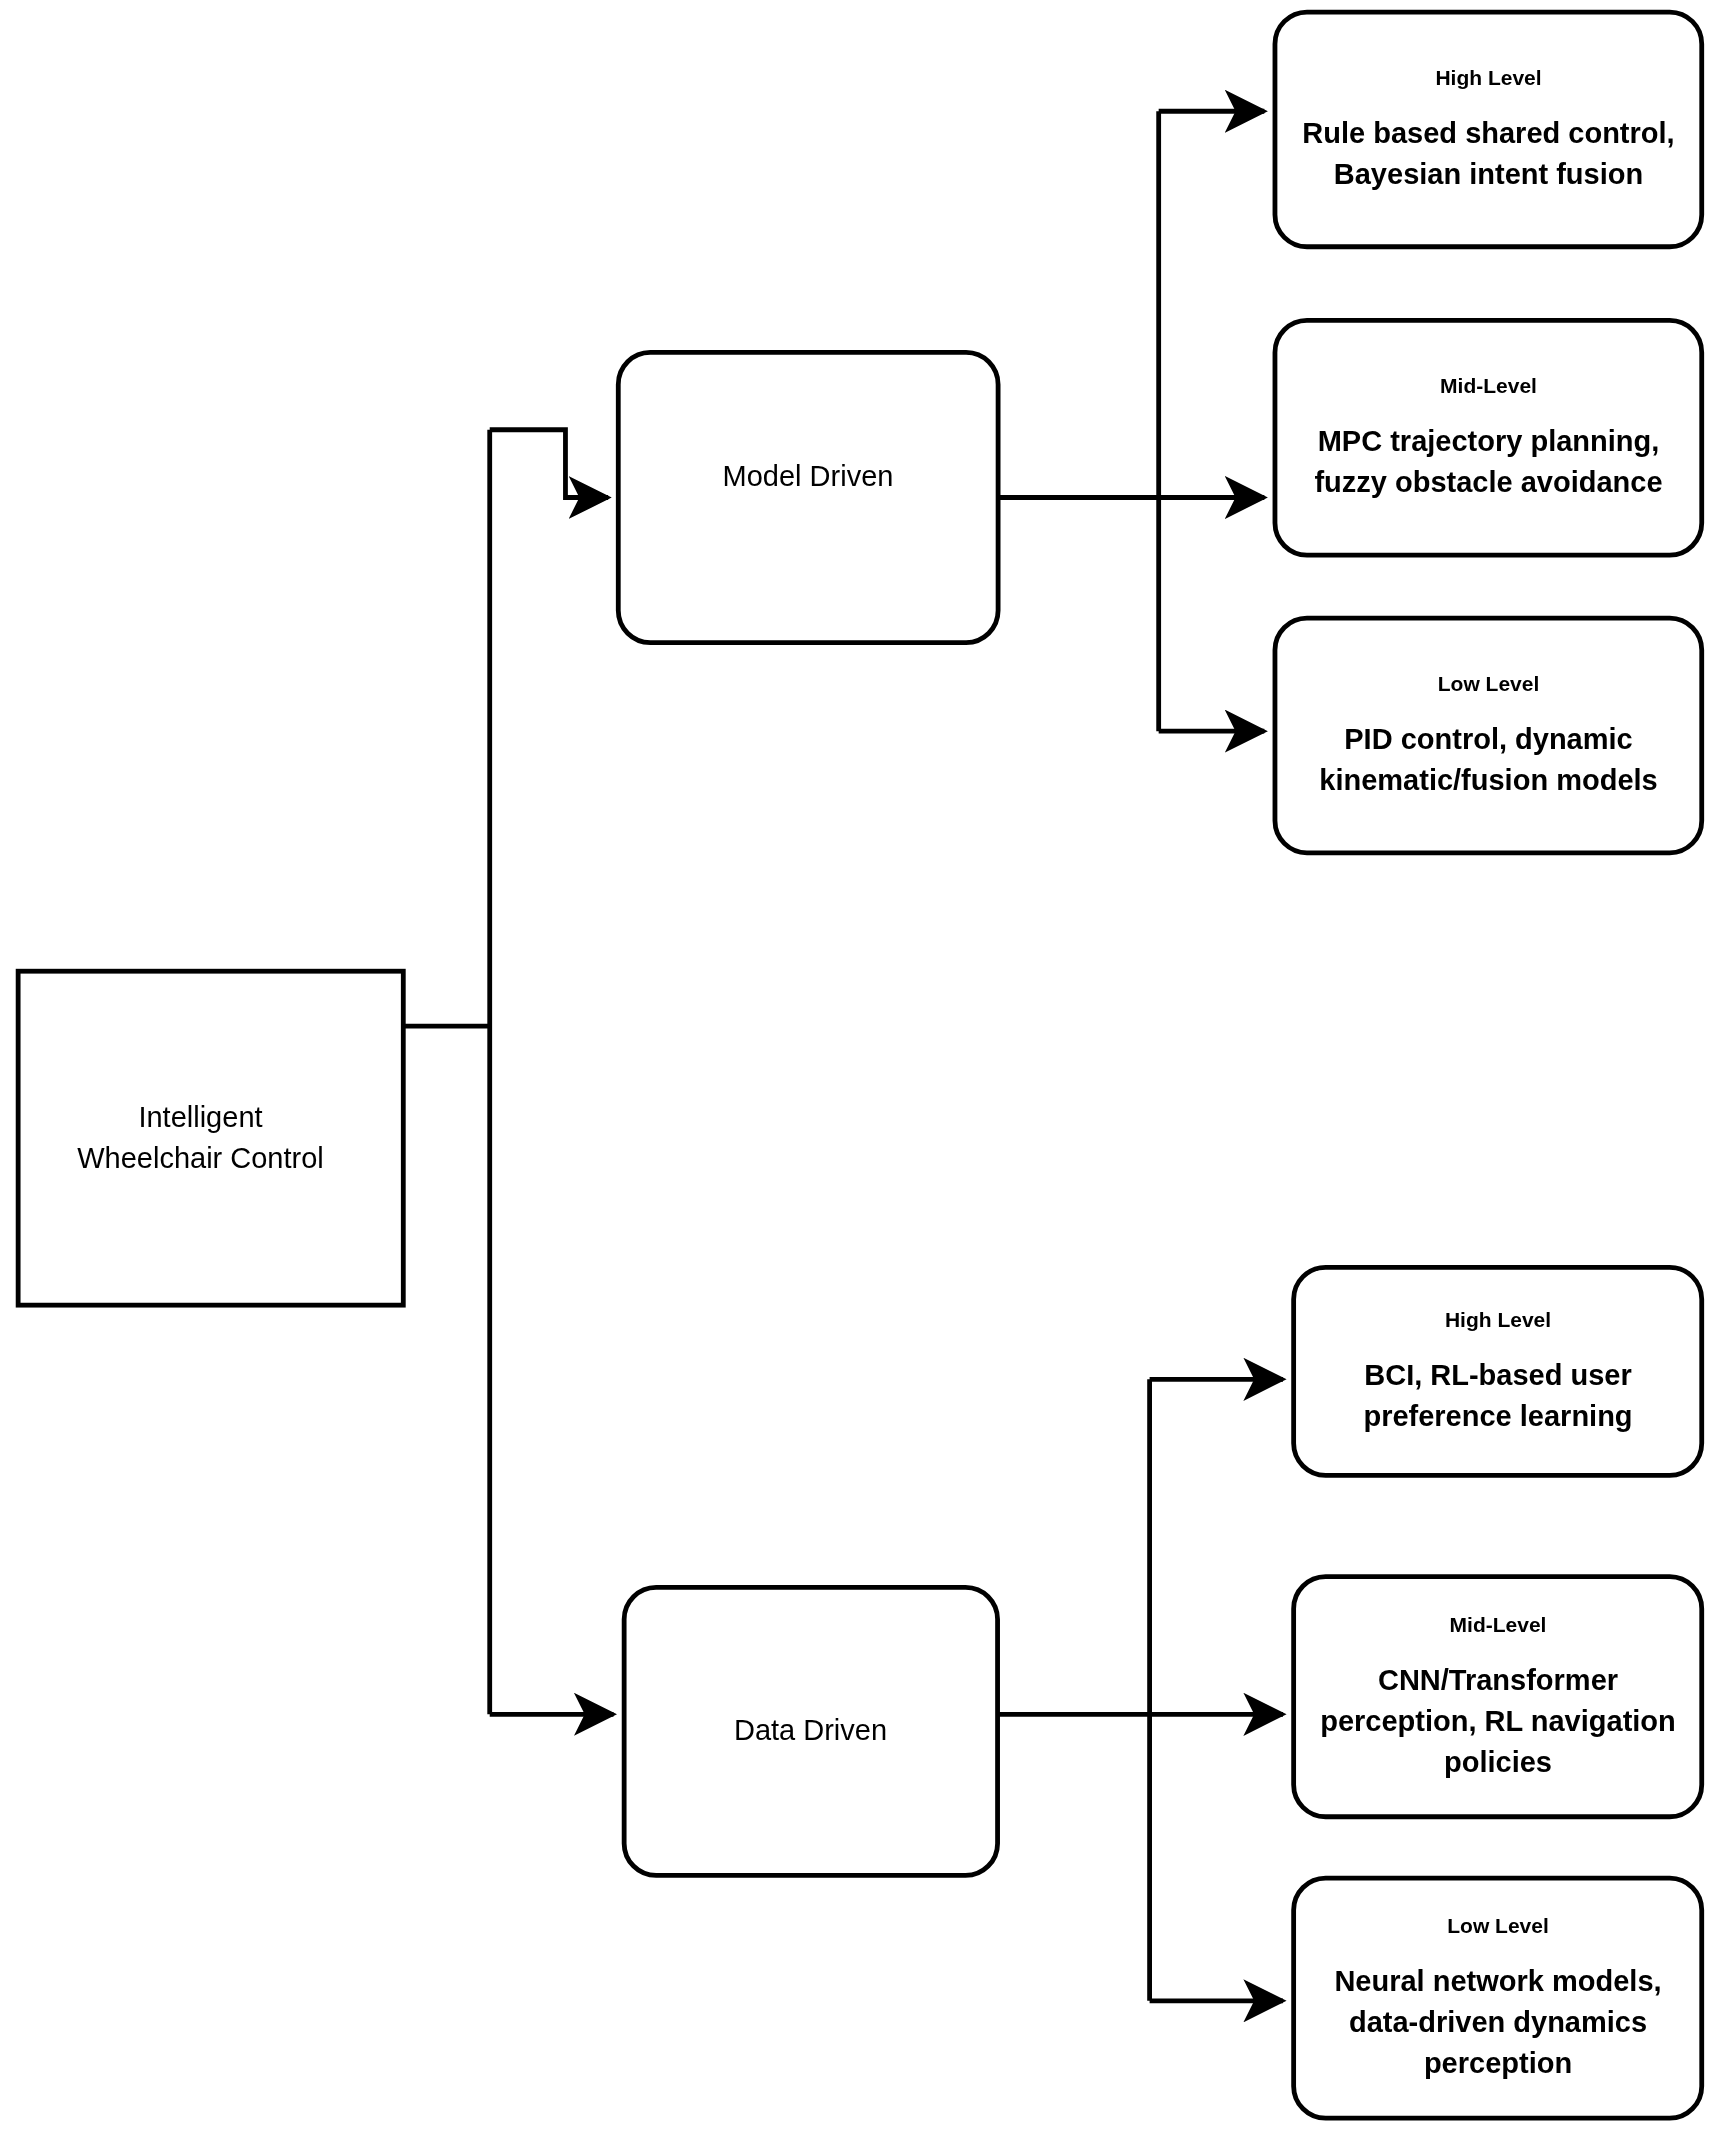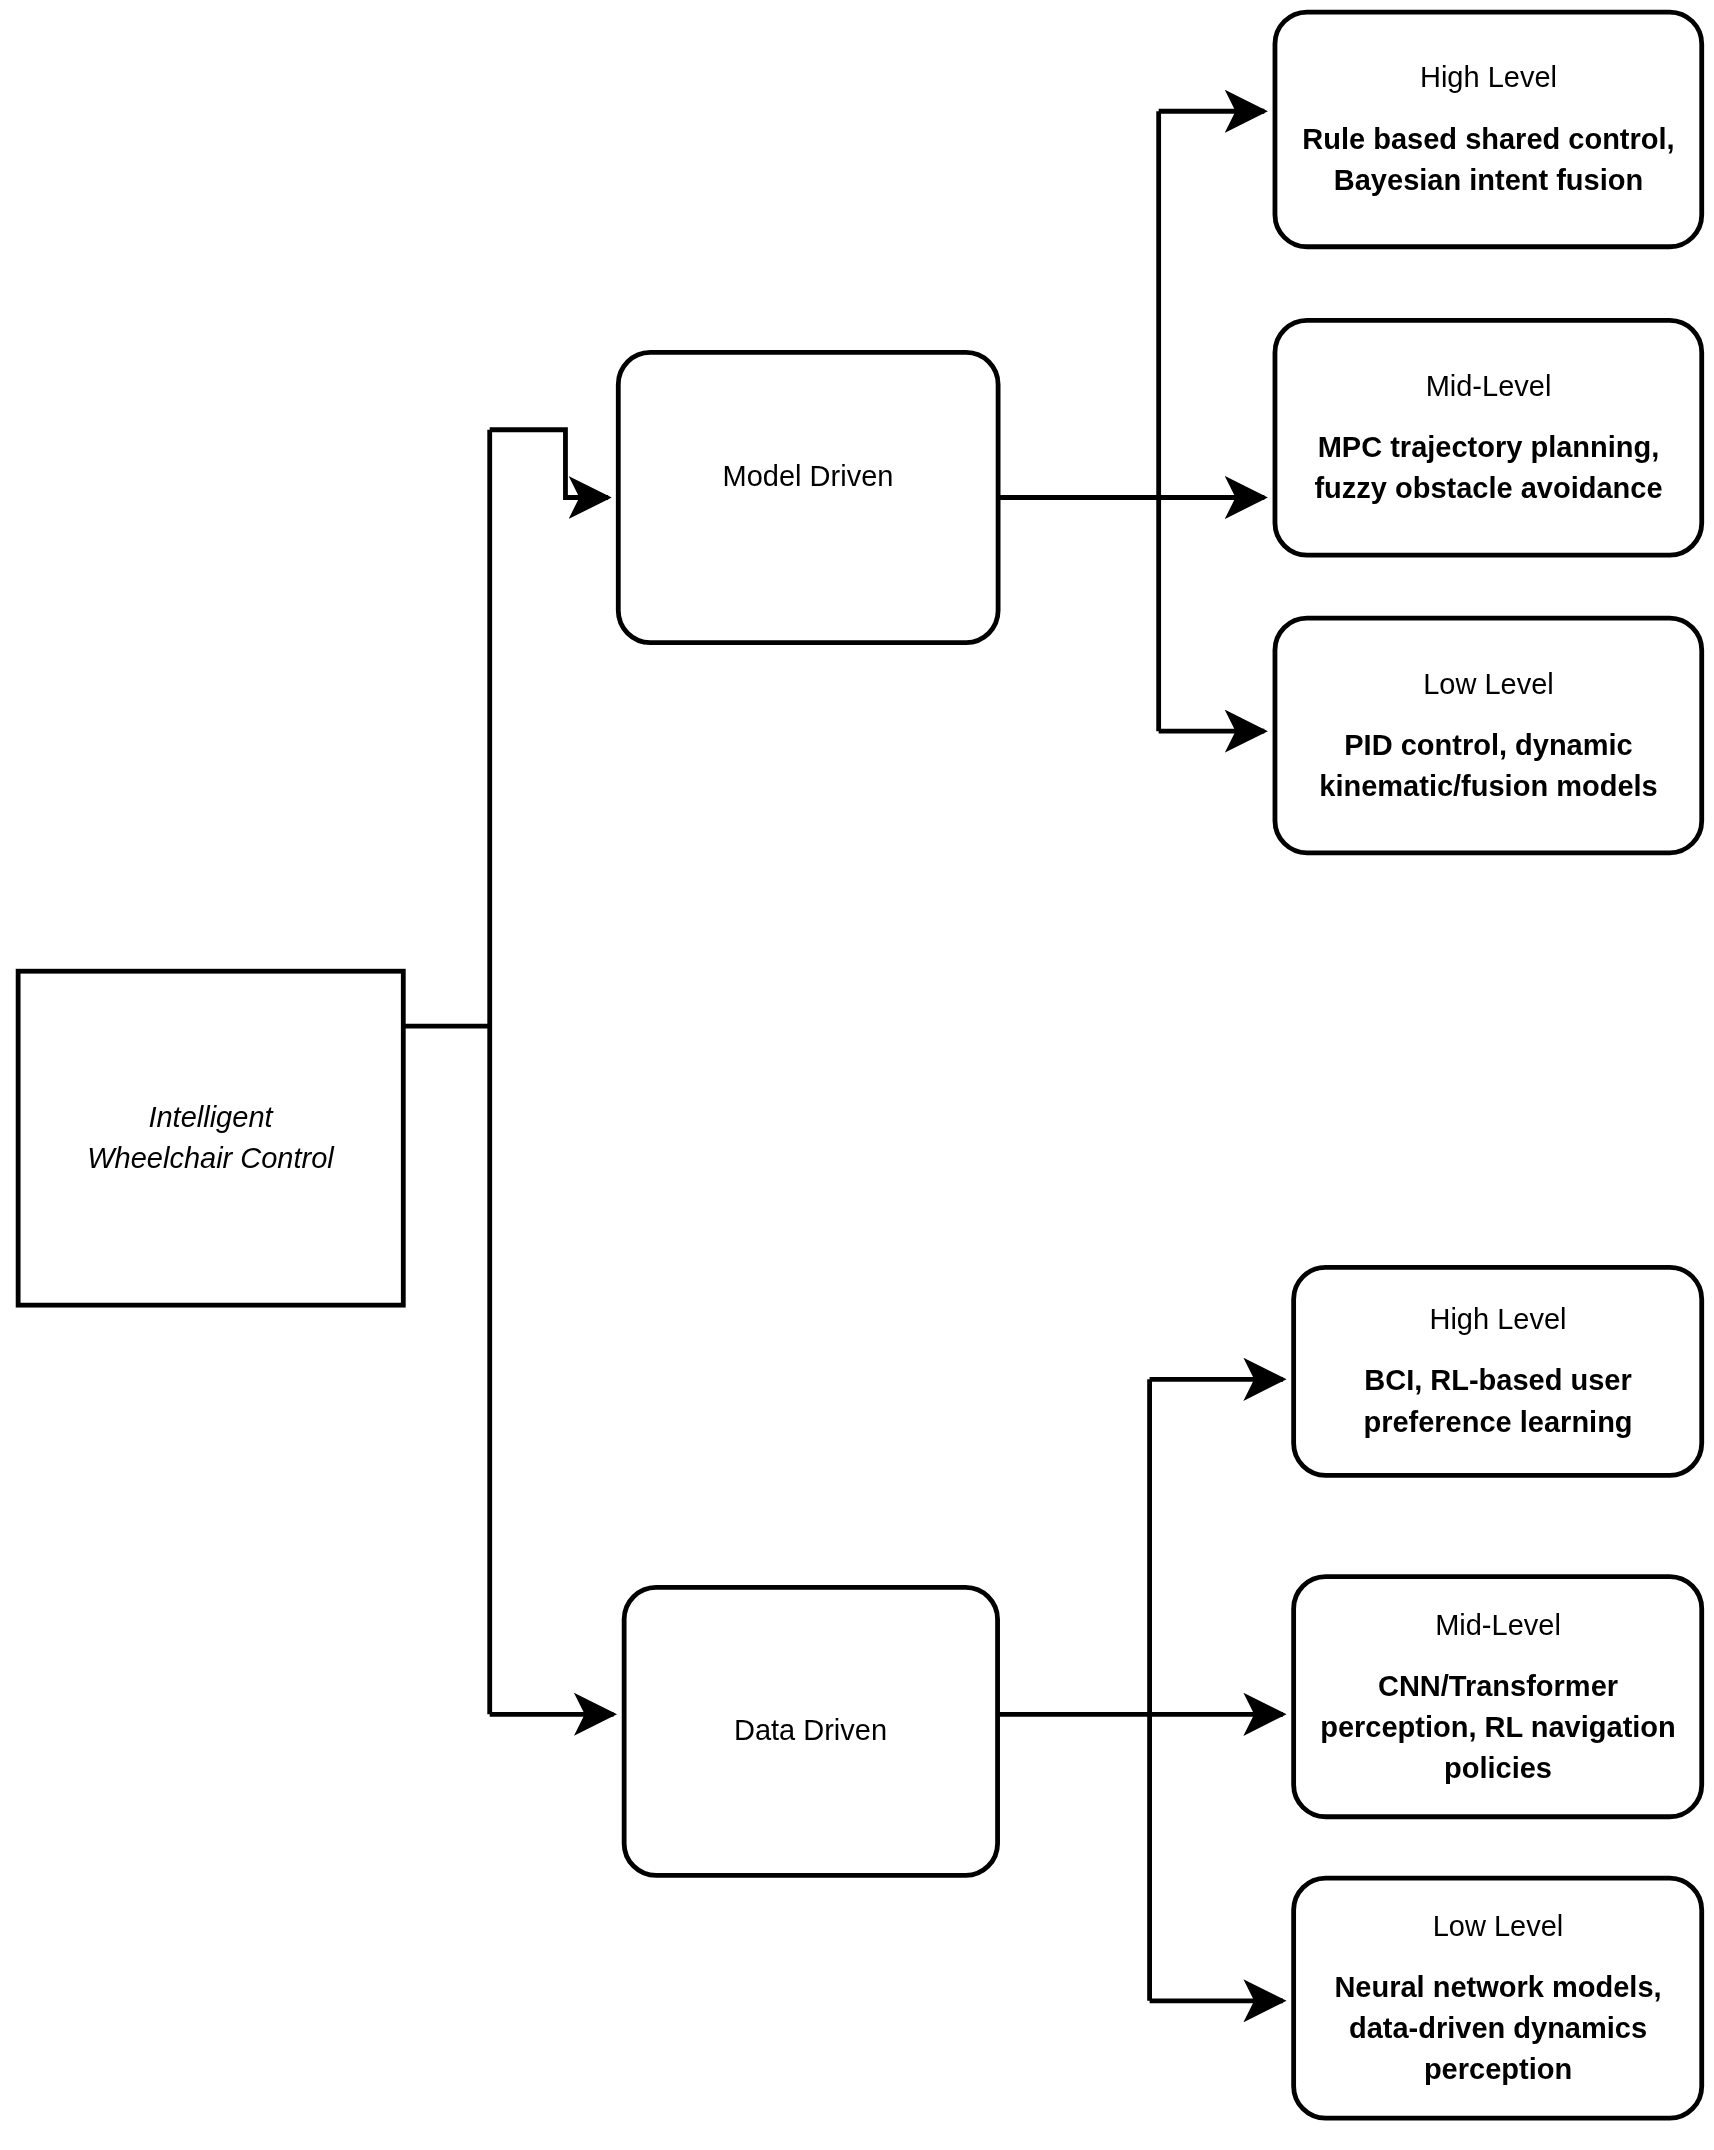--- a/index.html
+++ b/index.html
@@ -6,21 +6,21 @@
   body{font-family:"Liberation Sans", sans-serif;}
   #page{position:relative;width:1714px;height:2151px;background:#fff;overflow:hidden;}
   svg#diagram{position:absolute;left:0;top:0;width:1714px;height:2151px;}
   .node-box{fill:#ffffff;stroke:#000000;}
   .root-box{stroke-width:9;}
   .round-box{stroke-width:9;}
   .conn{stroke:#000000;fill:none;stroke-width:9;}
   .arrowhead{fill:#000000;stroke:none;}
   .label{position:absolute;display:flex;flex-direction:column;align-items:center;justify-content:center;
          text-align:center;color:#000;line-height:1.42;}
-  .title-line{font-weight:normal;font-size:29px;}
+  .title-line{font-weight:bold;font-size:21px;}
   .body-line{font-weight:bold;font-size:29px;}
   .plain-line{font-weight:normal;font-size:29px;}
   .gap{height:20px;}
 </style>
 </head>
 <body>
 
 <div id="page">
 
   <svg id="diagram" viewBox="0 0 3213 4031">
@@ -57,21 +57,21 @@
     <path class="conn" d="M 2155 2585 L 2155 3750"></path>
     <path class="conn" d="M 2155 2585 L 2405 2585" marker-end="url(#arrow)"></path>
     <path class="conn" d="M 2155 3213 L 2405 3213" marker-end="url(#arrow)"></path>
     <path class="conn" d="M 2155 3750 L 2405 3750" marker-end="url(#arrow)"></path>
 
     <rect class="node-box round-box" x="2425" y="2375" width="765" height="390" rx="60" ry="60"></rect>
     <rect class="node-box round-box" x="2425" y="2955" width="765" height="450" rx="60" ry="60"></rect>
     <rect class="node-box round-box" x="2425" y="3520" width="765" height="450" rx="60" ry="60"></rect>
   </svg>
 
-  <div class="label" style="left:18px;top:971px;width:385px;height:334px;font-style:italic;">
+  <div class="label" style="left:8px;top:971px;width:385px;height:334px;">
     <div class="plain-line">Intelligent</div>
     <div class="plain-line">Wheelchair Control</div>
   </div>
 
   <div class="label" style="left:618px;top:332px;width:380px;height:290px;">
     <div class="plain-line">Model Driven</div>
   </div>
 
   <div class="label" style="left:624px;top:1587px;width:373px;height:288px;">
     <div class="plain-line">Data Driven</div>

